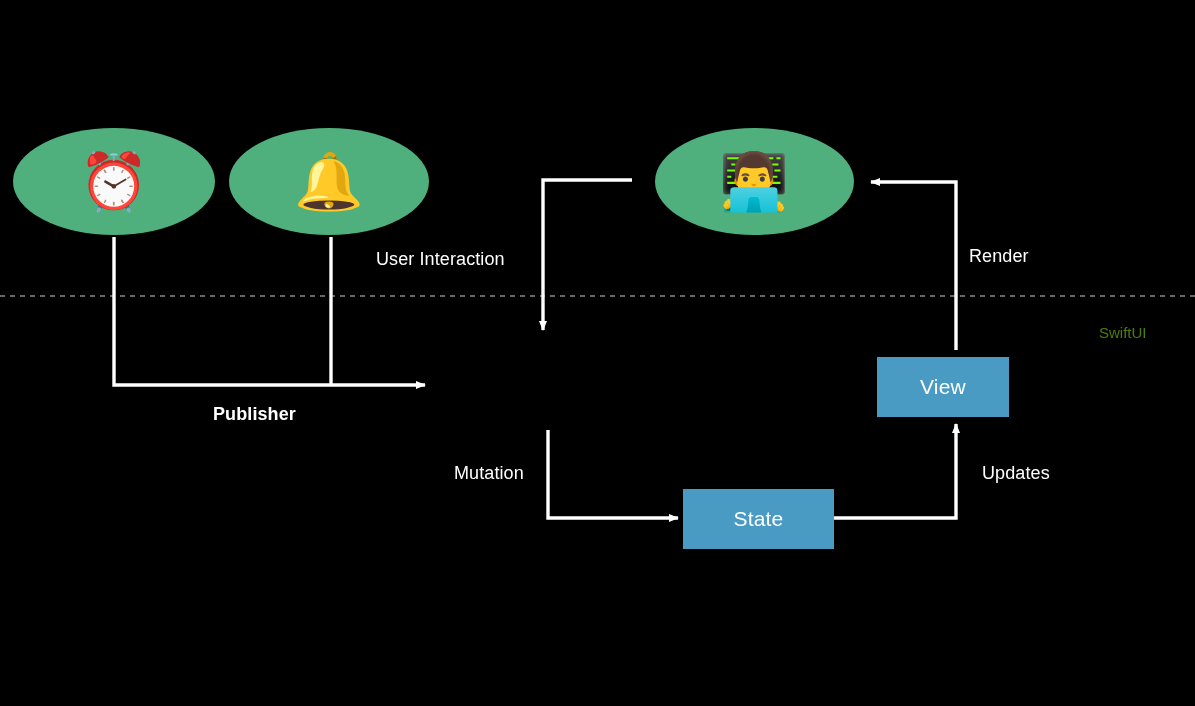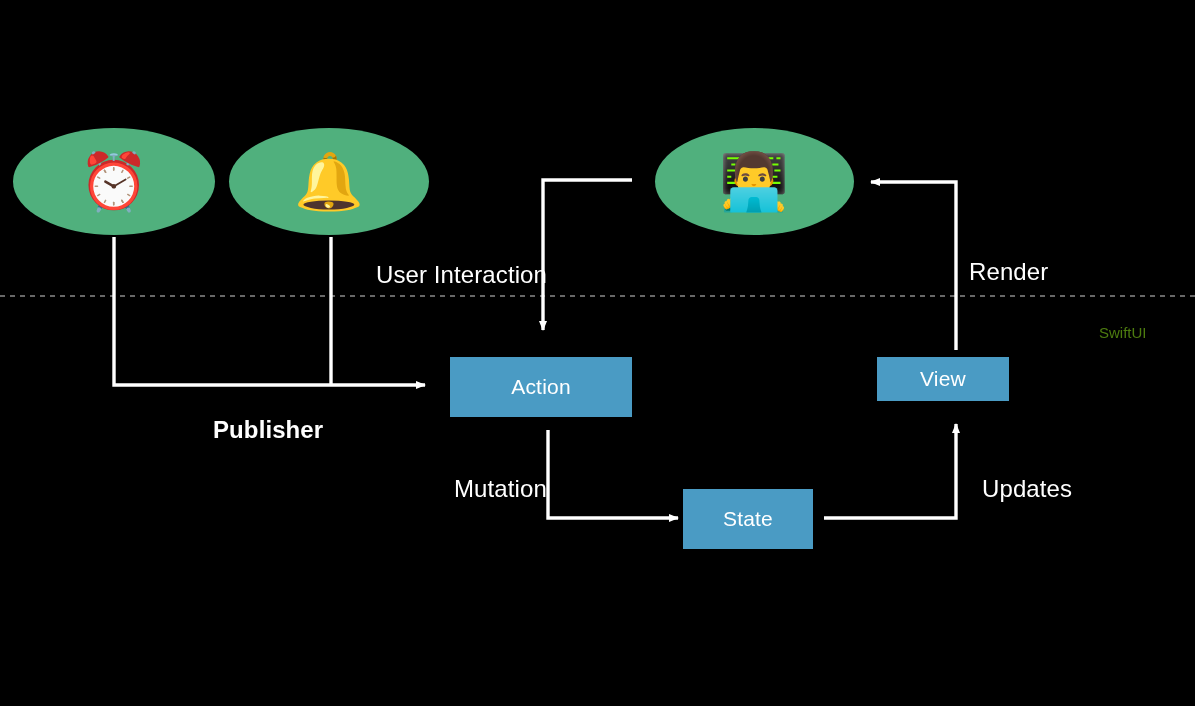--- a/index.html
+++ b/index.html
@@ -50,24 +50,23 @@
     justify-content: center;
     background: #4a9bc4;
     color: #ffffff;
     font-size: 21px;
     letter-spacing: 0.2px;
   }
   
   .edge-label {
     position: absolute;
     color: #ffffff;
-    font-size: 24px;
+    font-size: 18px;
     white-space: nowrap;
     letter-spacing: 0.1px;
-    margin-top: 12px;
   }
   .layer-label {
     position: absolute;
     color: #4d7c0f;
     font-size: 15px;
     white-space: nowrap;
   }
 </style>
 </head>
 <body>
@@ -100,29 +99,26 @@
   </div>
 
   <div class="ellipse-node" style="left:229px; top:128px; width:200px; height:107px;">
     <span class="ellipse-emoji">🔔</span>
   </div>
 
   <div class="ellipse-node" style="left:655px; top:128px; width:199px; height:107px;">
     <span class="ellipse-emoji">👨‍💻</span>
   </div>
 
-  <div class="box-node" style="left:450px; top:357px; width:182px; height:60px;">
-    <span>Action</span>
-  </div>
 
-  <div class="box-node" style="left:683px; top:489px; width:130px; height:60px;">
+  <div class="box-node" style="left:683px; top:489px; width:151px; height:60px;">
     <span>State</span>
   </div>
 
-  <div class="box-node" style="left:877px; top:357px; width:132px; height:44px;">
+  <div class="box-node" style="left:877px; top:357px; width:132px; height:60px;">
     <span>View</span>
   </div>
 
   <div class="edge-label" style="left:376px; top:249px;">User Interaction</div>
 
   <div class="edge-label" style="left:969px; top:246px;">Render</div>
 
   <div class="edge-label" style="left:213px; top:404px;font-weight:bold;">Publisher</div>
 
   <div class="edge-label" style="left:454px; top:463px;">Mutation</div>

